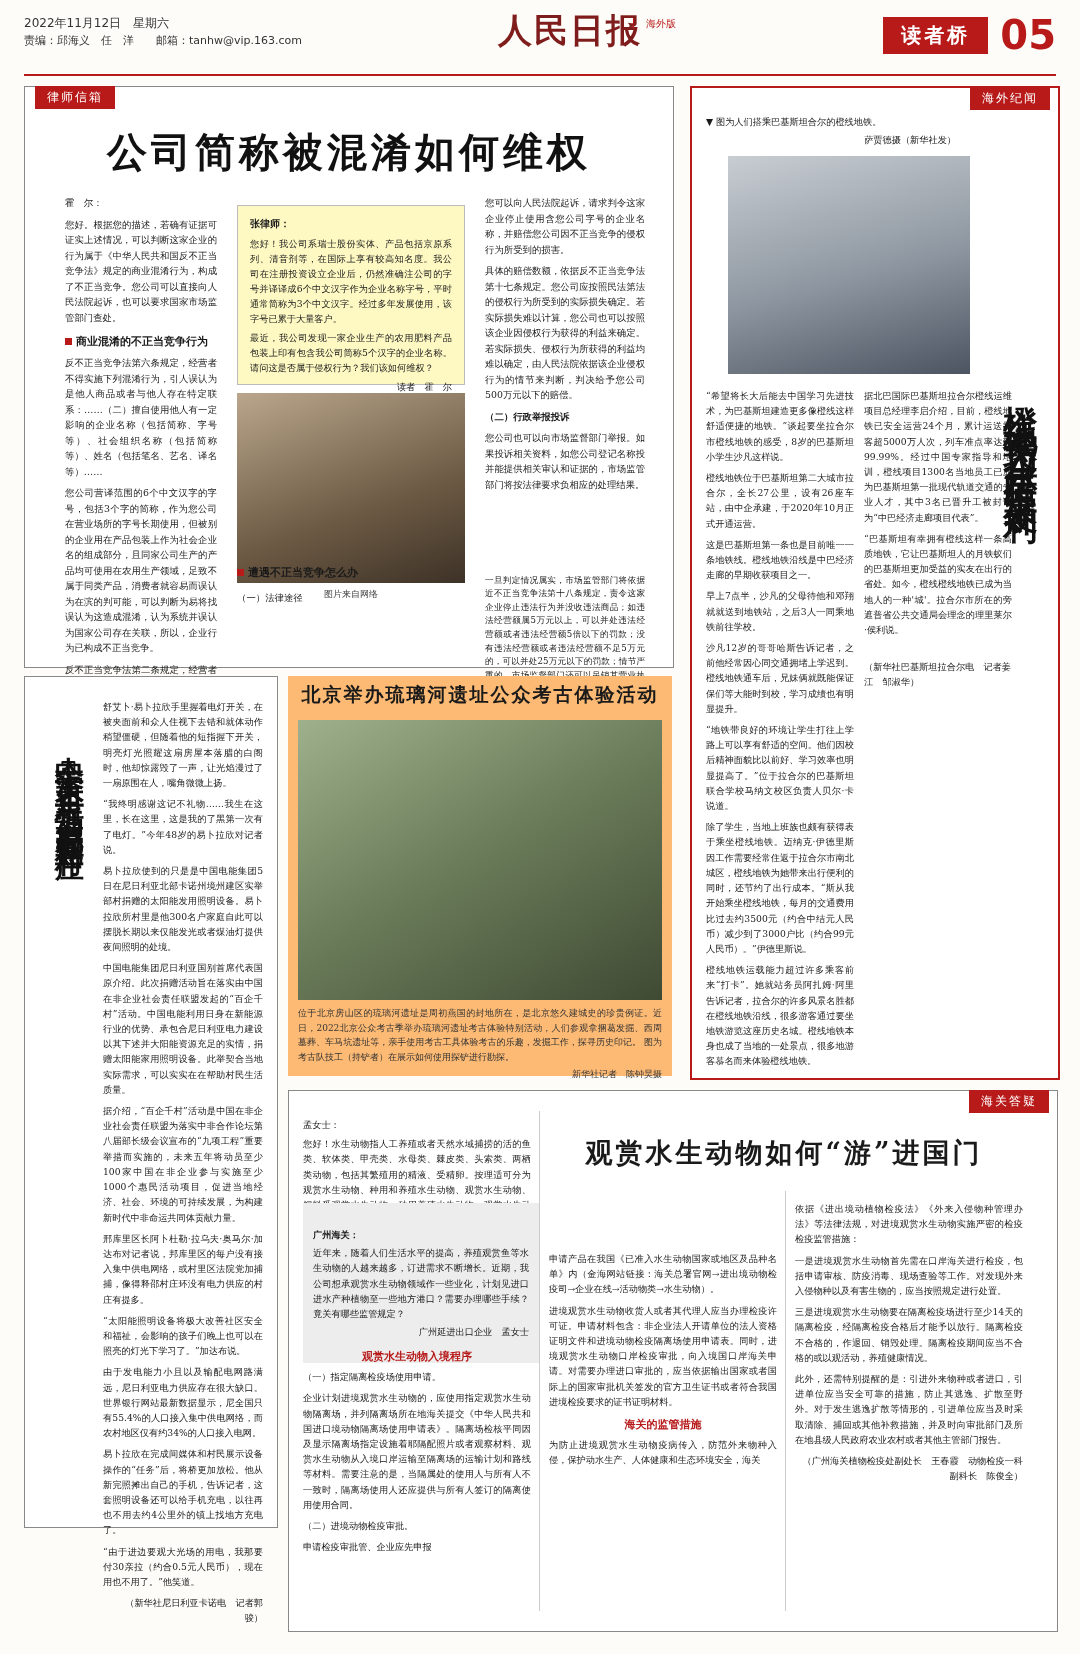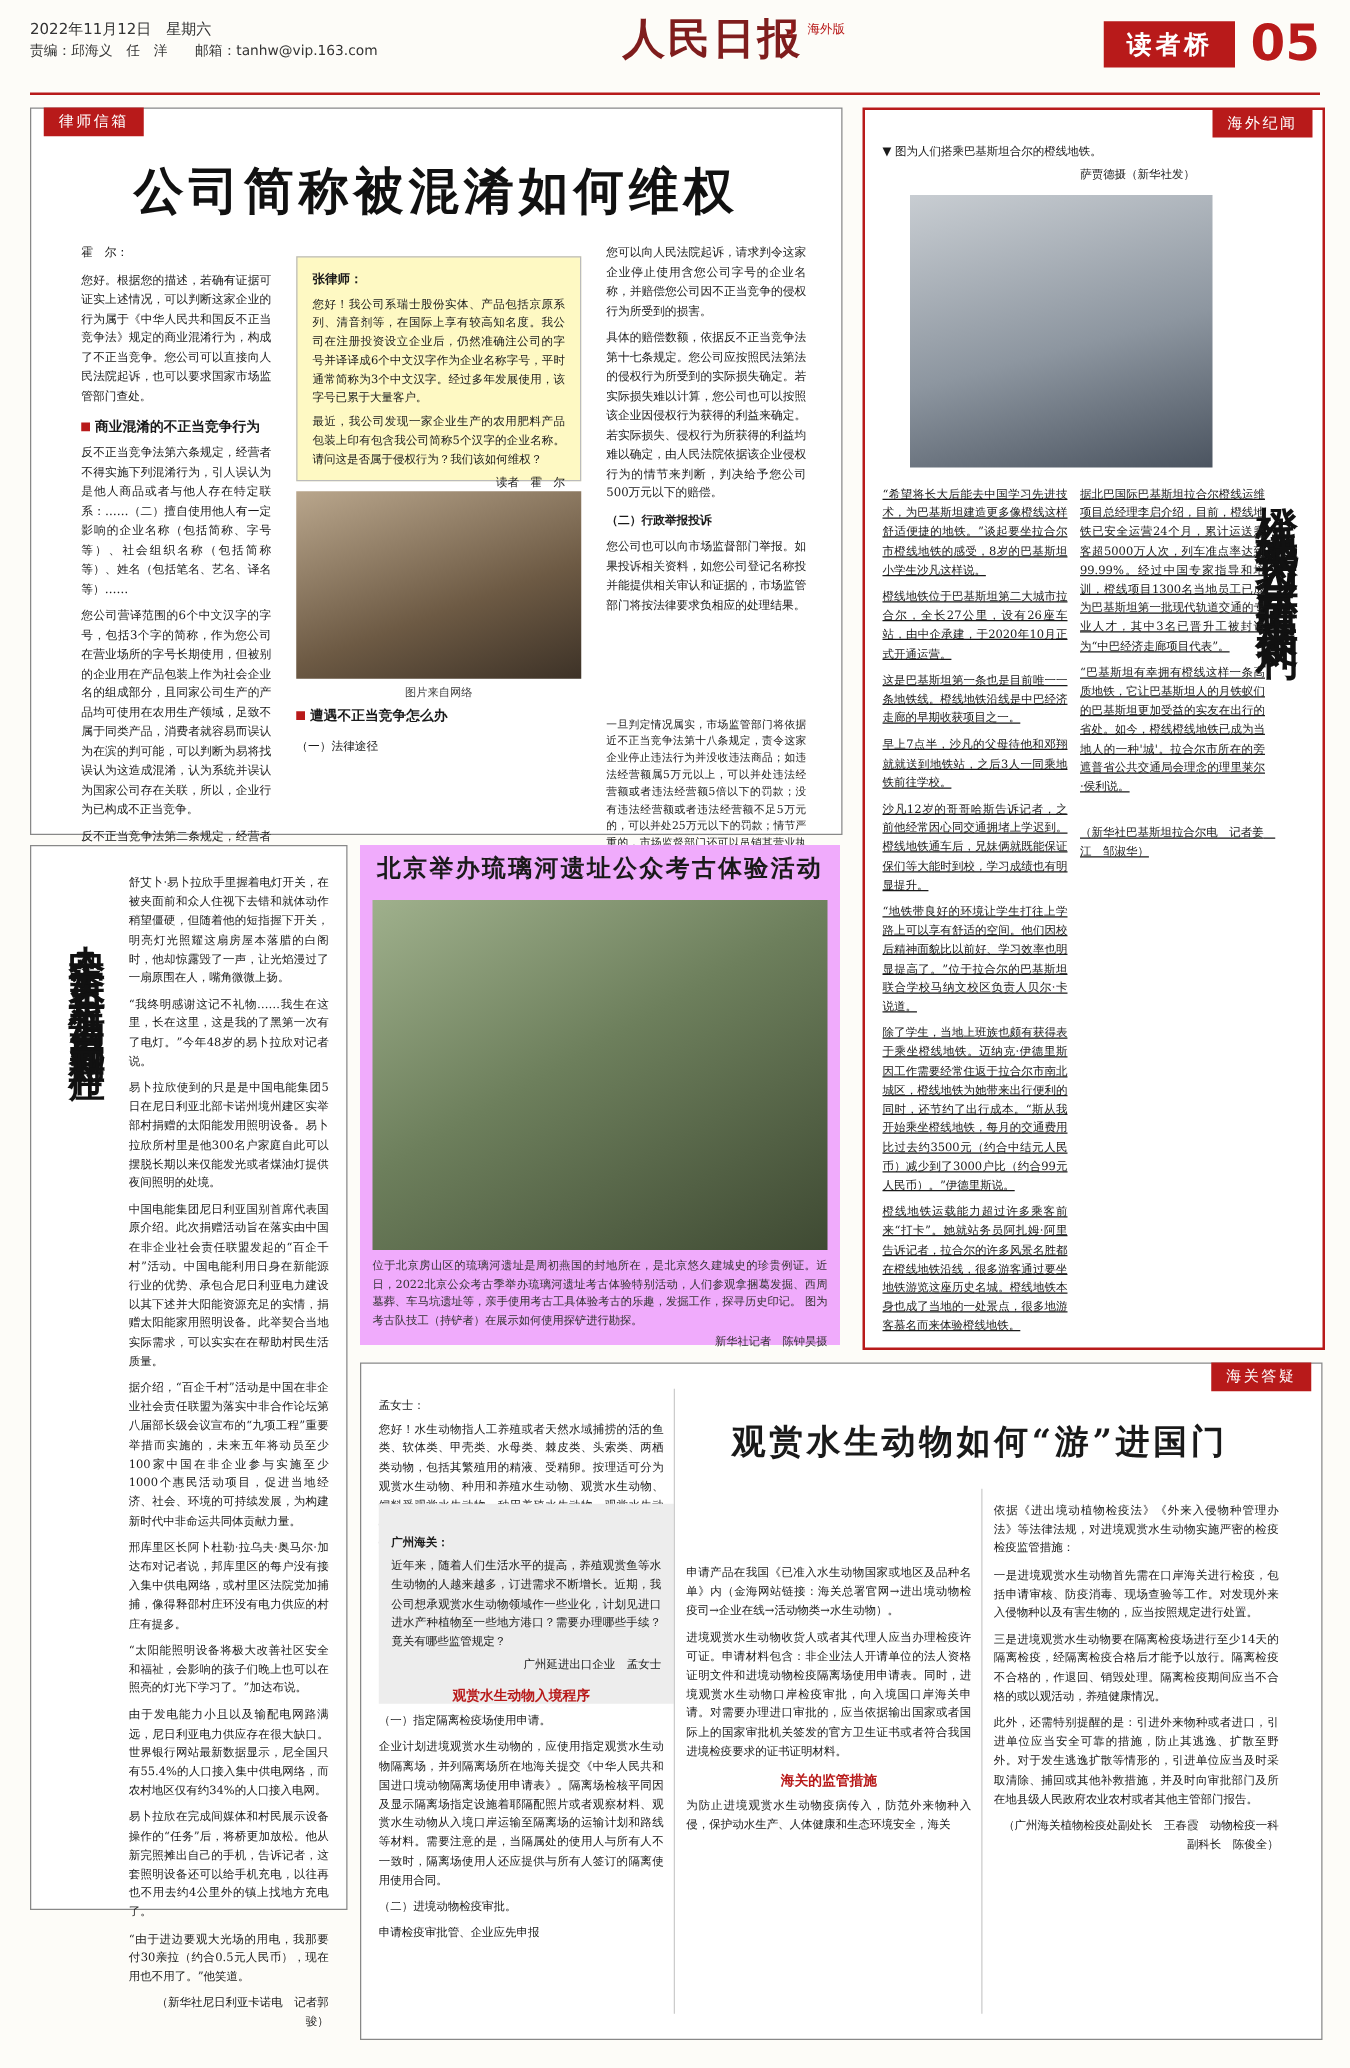--- a/index.html
+++ b/index.html
@@ -43,21 +43,21 @@
   .colA p{margin:0 0 6px 0;}
   .colA .sub{font-weight:bold;font-size:11px;line-height:17px;margin:8px 0 5px;}
   .colA .sub .sq{display:inline-block;width:7px;height:7px;background:#b81a1a;margin-right:4px;}
   .letterbox{
     position:absolute;left:212px;top:118px;width:228px;height:180px;
     border:1px solid #bbb;background:#fef9c3;padding:10px 12px;box-sizing:border-box;
     font-size:9.2px;line-height:15px;text-align:justify;
   }
   .letterbox .hd{font-weight:bold;font-size:10px;margin-bottom:5px;}
   .letterbox .sign{text-align:right;margin-top:4px;}
-  .photoA{position:absolute;left:212px;top:306px;width:228px;height:150px;background:linear-gradient(160deg,#b9a68c,#6d5a44 60%,#3d3227);}
+  .photoA{position:absolute;left:212px;top:306px;width:228px;height:190px;background:linear-gradient(160deg,#b9a68c,#6d5a44 60%,#3d3227);}
   .photoA .cap{position:absolute;left:0;bottom:-18px;width:228px;text-align:center;font-size:9px;color:#444;}
   .colC{position:absolute;left:460px;top:108px;width:160px;font-size:9.4px;line-height:15.5px;text-align:justify;}
   .colC p{margin:0 0 6px 0;}
   .colAbot{position:absolute;left:212px;top:478px;width:228px;font-size:9.4px;line-height:15.5px;text-align:justify;}
   .colAbot .sub{font-weight:bold;font-size:11px;margin:0 0 4px;}
   .colAbot .sub .sq{display:inline-block;width:7px;height:7px;background:#b81a1a;margin-right:4px;}
   .colCbot{position:absolute;left:460px;top:478px;width:160px;font-size:9.4px;line-height:15.5px;text-align:justify;}
   .colCbot .sign{text-align:right;}
 
   
@@ -66,36 +66,36 @@
   .artB .toptxt{position:absolute;left:14px;top:26px;width:250px;font-size:9.2px;line-height:15px;}
   .artB .toptxt .credit{display:block;text-align:right;margin-top:3px;}
   .photoB{position:absolute;left:36px;top:68px;width:242px;height:218px;background:linear-gradient(165deg,#c8cdd2,#8d96a0 55%,#4b5460);}
   .artB .vtitle{
     position:absolute;right:10px;top:290px;width:52px;height:640px;
     writing-mode:vertical-rl;text-orientation:upright;
     font-size:34px;font-weight:bold;letter-spacing:8px;line-height:54px;color:#111;
   }
   .artB .bodyL{position:absolute;left:14px;top:300px;width:148px;font-size:9.2px;line-height:15.2px;text-align:justify;}
   .artB .bodyR{position:absolute;left:172px;top:300px;width:148px;font-size:9.2px;line-height:15.2px;text-align:justify;}
-  .artB p{margin:0 0 6px 0;text-decoration:underline;}
+  .artB p{margin:0 0 6px 0;}
   .artB .sign{text-align:left;margin-top:22px;}
 
   
   .artC{position:absolute;left:24px;top:676px;width:252px;height:850px;border:1px solid #888;background:#fff;}
   .artC .vtitle{
     position:absolute;left:12px;top:56px;width:56px;height:760px;
     writing-mode:vertical-rl;text-orientation:upright;
     font-size:29px;font-weight:bold;letter-spacing:5px;line-height:46px;color:#111;
   }
   .artC .body{position:absolute;left:78px;top:22px;width:160px;font-size:9.2px;line-height:15.2px;text-align:justify;}
   .artC p{margin:0 0 6px 0;}
   .artC .sign{text-align:right;margin-top:6px;}
 
   
-  .artD{position:absolute;left:288px;top:676px;width:384px;height:400px;background:#f0abfc;}
+  .artD{position:absolute;left:288px;top:676px;width:384px;height:400px;background:#fdba74;}
   .artD h2{margin:0;text-align:center;font-size:19px;font-weight:bold;letter-spacing:2px;padding-top:6px;}
   .photoD{position:absolute;left:10px;top:44px;width:364px;height:280px;background:linear-gradient(150deg,#9fb08c,#6d7f5c 45%,#3f4a33);}
   .artD .cap{position:absolute;left:10px;top:330px;width:364px;font-size:9px;line-height:14.6px;text-align:justify;color:#333;}
   .artD .cap .sign{text-align:right;display:block;margin-top:3px;}
 
   
   .artE{position:absolute;left:288px;top:1090px;width:768px;height:540px;border:1px solid #888;background:#fff;}
   .artE .labelbar{position:absolute;right:8px;top:-1px;}
   .artE h2{position:absolute;left:260px;top:44px;width:470px;text-align:center;margin:0;font-size:27px;font-weight:bold;letter-spacing:3px;}
   .qbox{position:absolute;left:14px;top:26px;width:228px;font-size:9.2px;line-height:15.2px;text-align:justify;}

